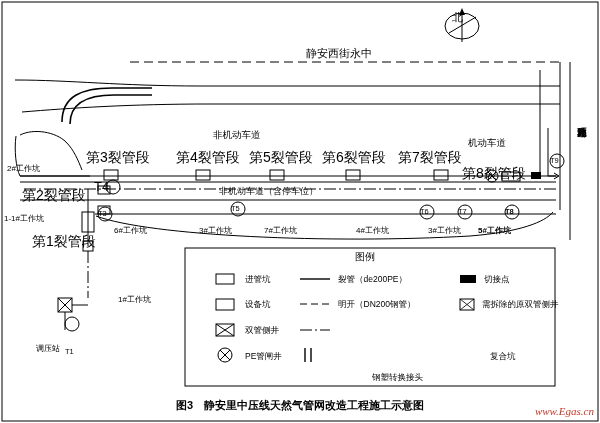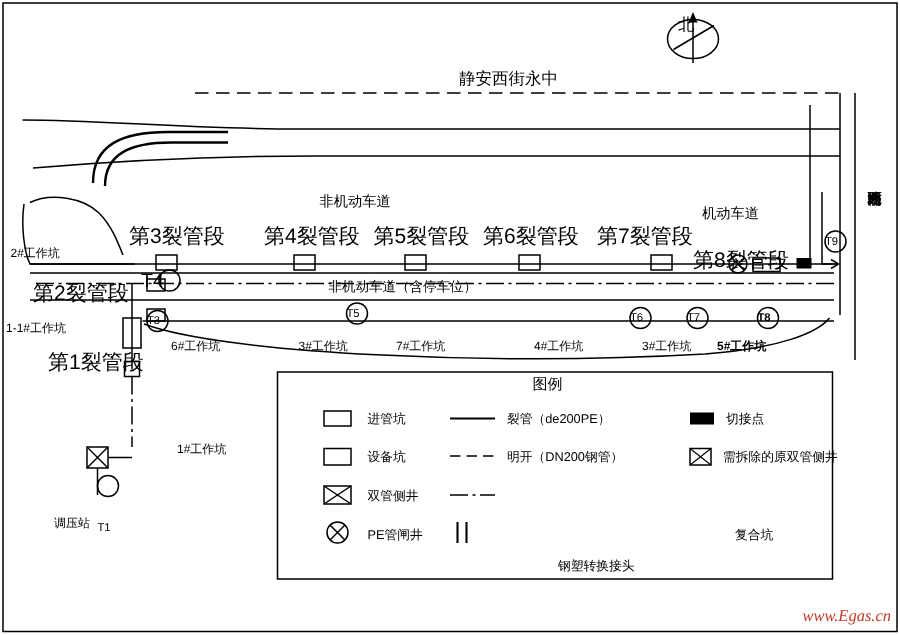--- a/index.html
+++ b/index.html
@@ -211,15 +211,16 @@
 <div class="legend-txt" style="left:245px;top:299px;">设备坑</div>
 <div class="legend-txt" style="left:338px;top:299px;">明开（DN200钢管）</div>
 <div class="legend-txt" style="left:482px;top:299px;">需拆除的原双管侧井</div>
 
 <div class="legend-txt" style="left:245px;top:325px;">双管侧井</div>
 
 <div class="legend-txt" style="left:245px;top:351px;">PE管闸井</div>
 <div class="legend-txt" style="left:338px;top:372px;margin-left:34px;">钢塑转换接头</div>
 <div class="legend-txt" style="left:490px;top:351px;">复合坑</div>
 
+<div class="cap">图3　静安里中压线天然气管网改造工程施工示意图</div>
 <div class="wm">www.Egas.cn</div>
 
 </div>
 
 </body></html>

